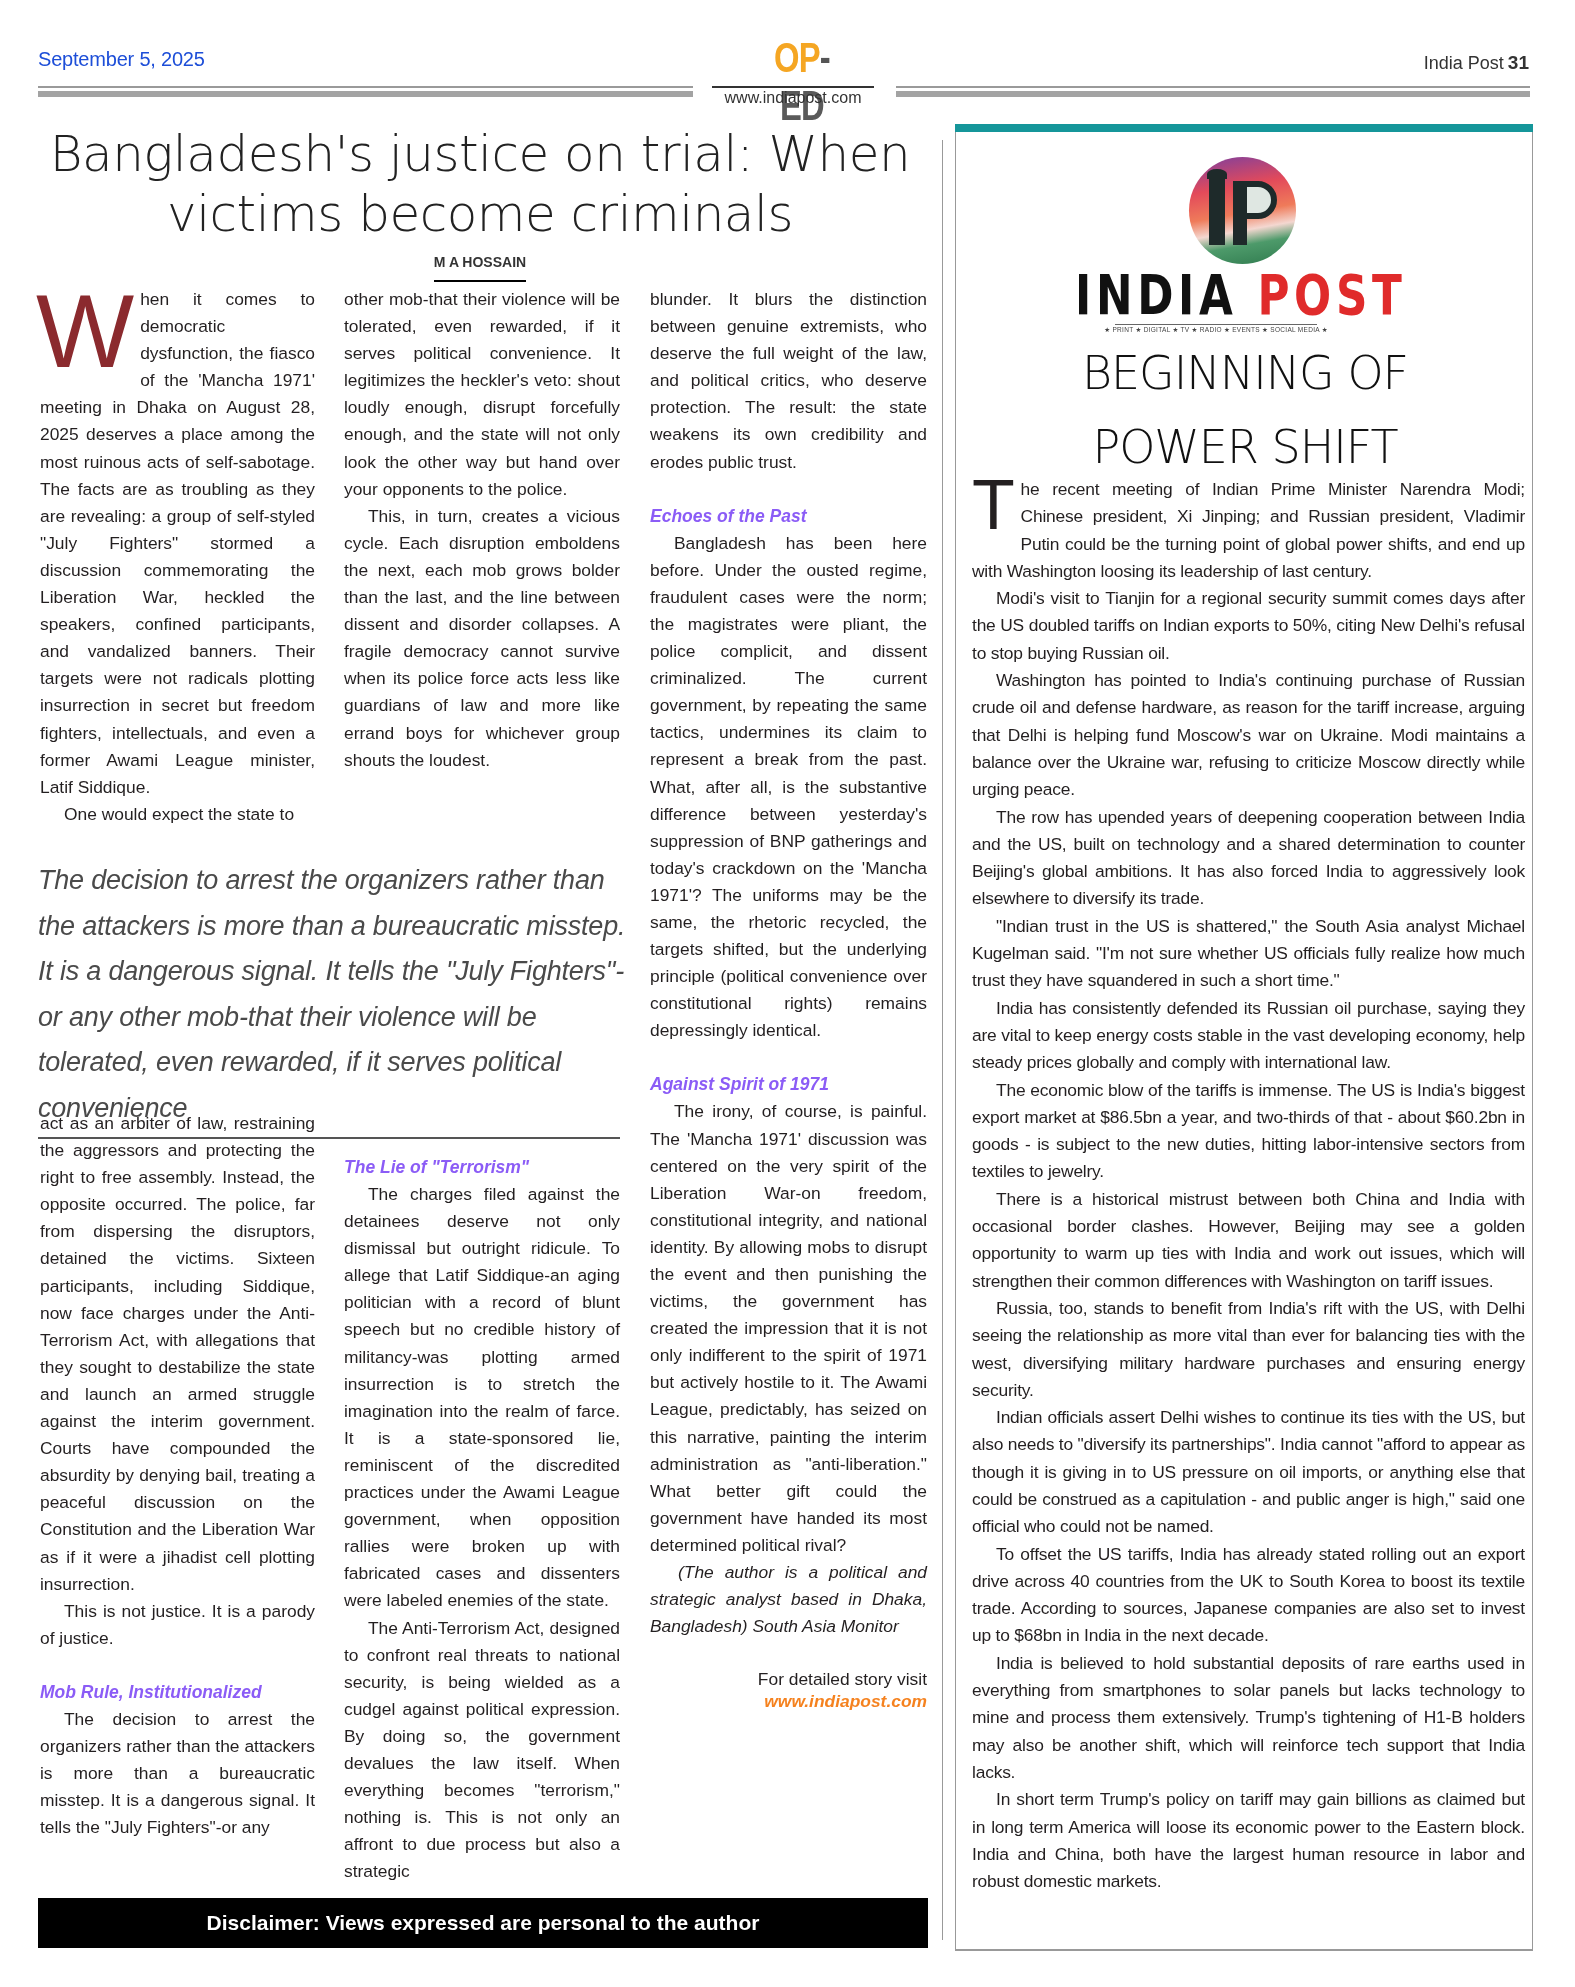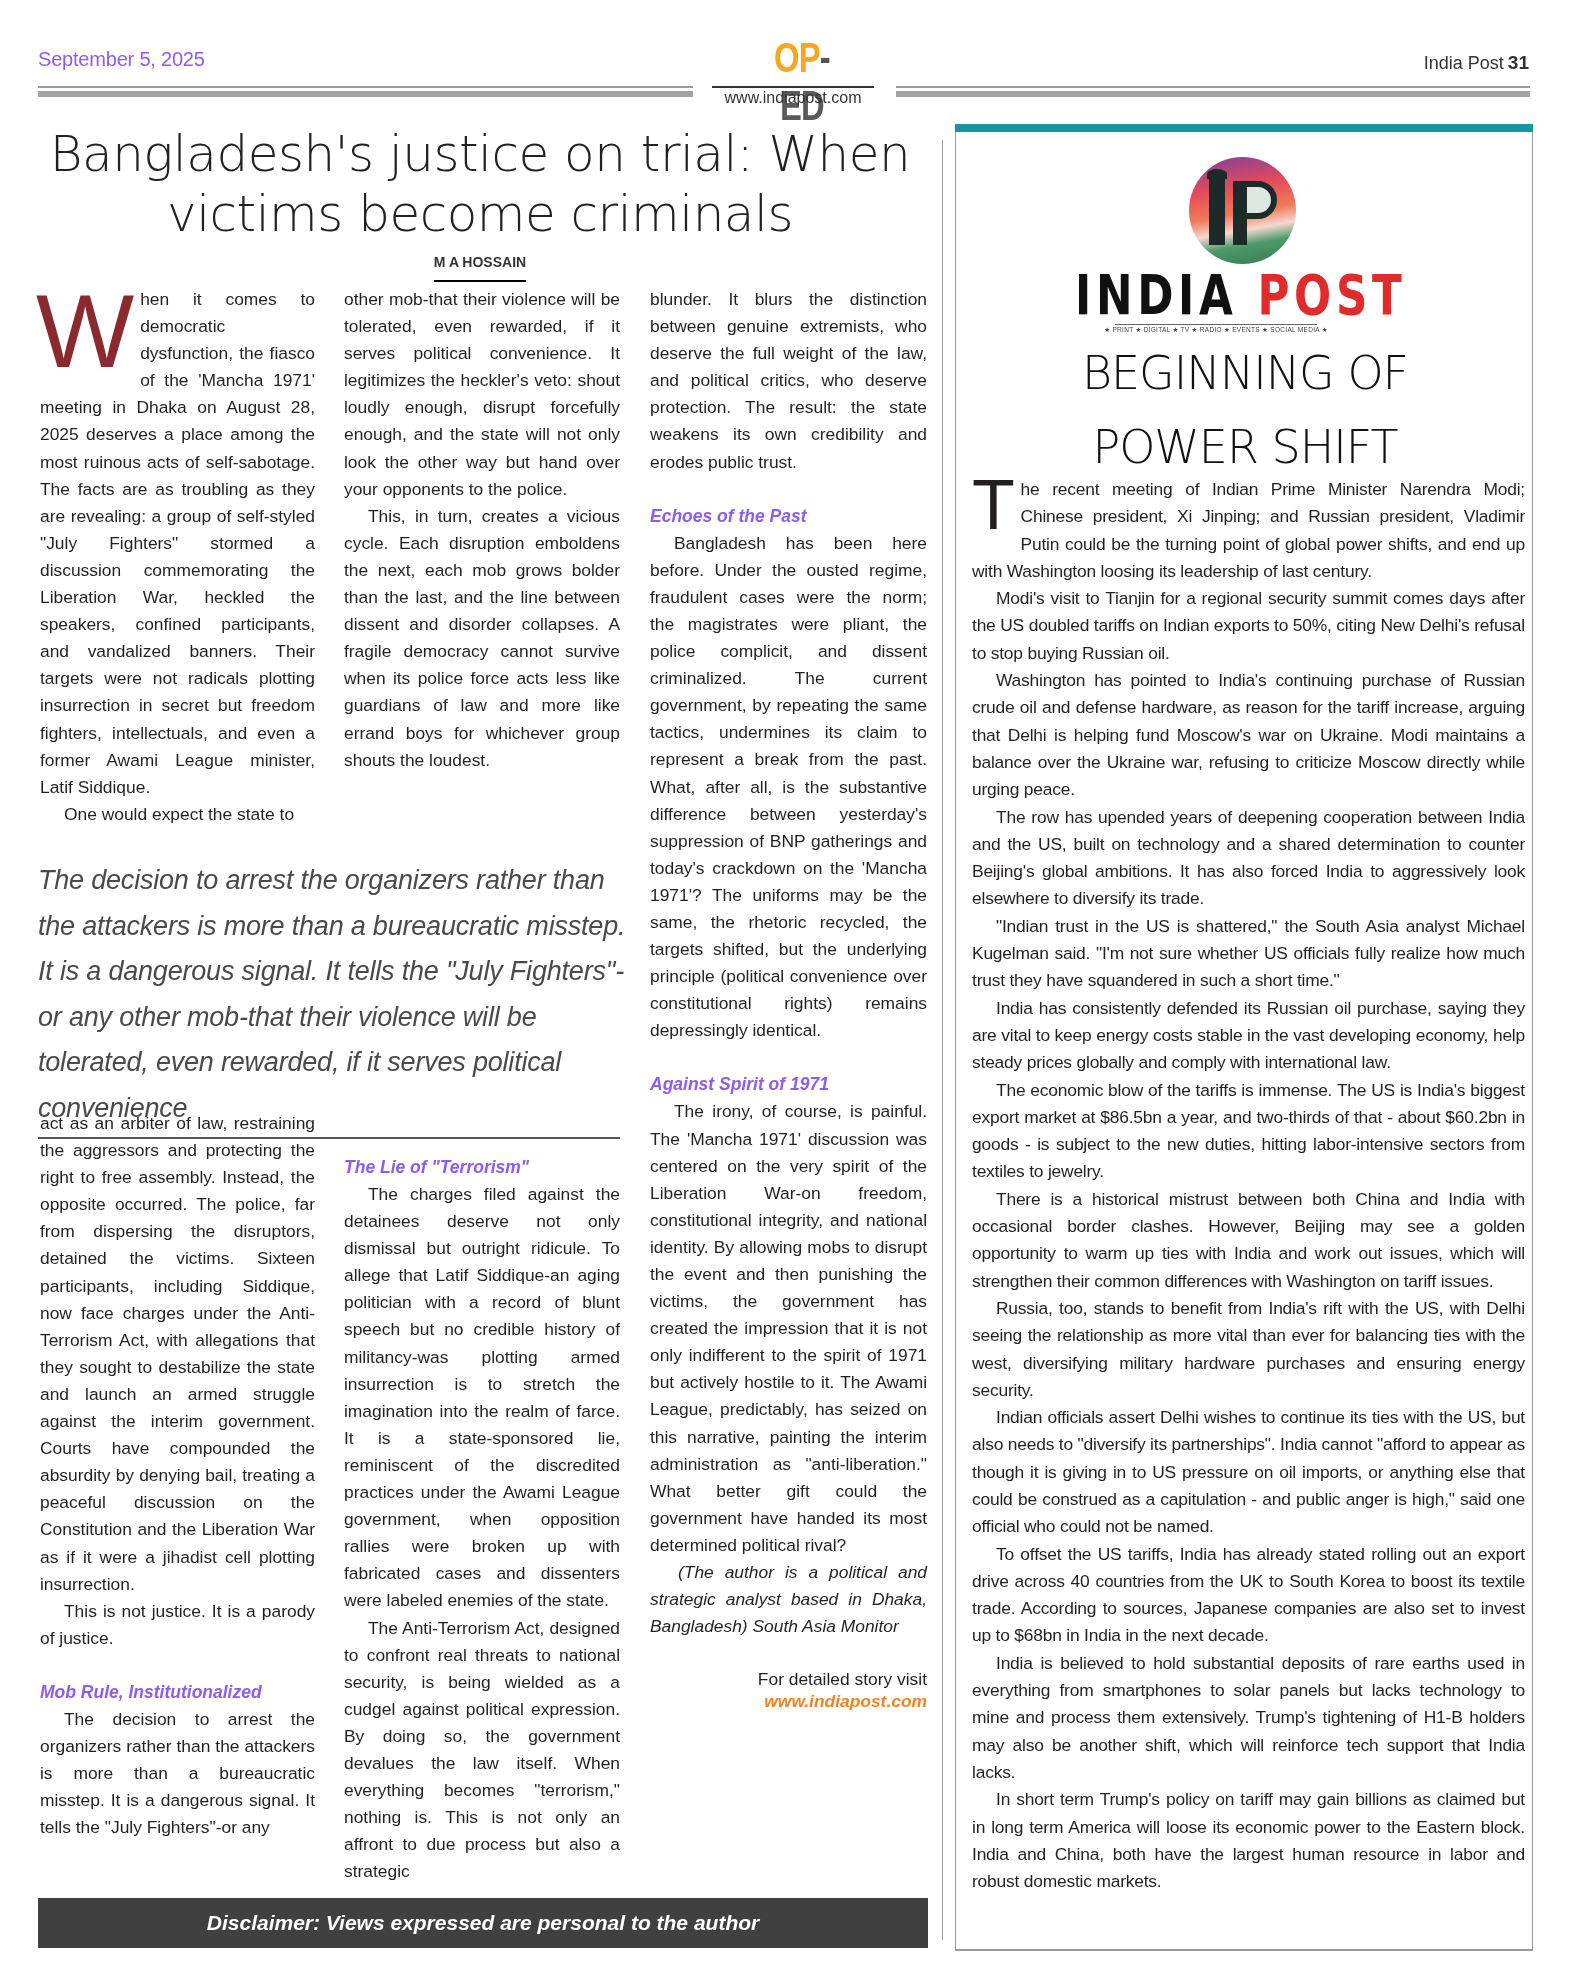--- a/index.html
+++ b/index.html
@@ -1,20 +1,20 @@
 <!DOCTYPE html>
 <html><head>
 <meta charset="utf-8">
 <style>
   * { box-sizing: border-box; margin: 0; padding: 0; }
   html, body { width: 1575px; height: 1987px; background: #ffffff; overflow: hidden; }
   body { position: relative; font-family: "Liberation Sans", sans-serif; color: #231f20; }
 
   
-  .mast-date { position: absolute; left: 38px; top: 48px; font-size: 20px; color: #8b5cf6; letter-spacing: -0.2px; }
+  .mast-date { position: absolute; left: 38px; top: 48px; font-size: 20px; color: #1d4ed8; letter-spacing: -0.2px; }
   .mast-page { position: absolute; right: 46px; top: 52px; font-size: 18px; color: #333; }
   .mast-page b { font-weight: bold; margin-left: 4px; font-size: 19px; }
   .mast-logo { position: absolute; left: 747px; top: 34px; width: 110px; text-align: center;
                font-family: "Liberation Sans", sans-serif; font-weight: bold; font-size: 42px;
                line-height: 48px; letter-spacing: -1px; transform: scaleX(0.78); transform-origin: center; }
   .mast-logo .op { color: #f5a623; }
   .mast-logo .dash { color: #555; }
   .mast-logo .ed { color: #5a5a5a; }
   .mast-rule-thin { position: absolute; height: 2px; background: #9a9a9a; top: 86px; }
   .mast-rule-thick { position: absolute; height: 6px; background: #a3a3a3; top: 91px; }
@@ -43,22 +43,22 @@
   .col2b { left: 344px; top: 1154px; width: 276px; }
 
   .pullquote { position: absolute; left: 38px; top: 858px; width: 590px; font-style: italic; color: #4a4a4a;
                font-size: 27px; line-height: 45.5px; letter-spacing: -0.2px; }
   .pull-rule { position: absolute; left: 38px; top: 1137px; width: 582px; height: 2px; background: #555; }
 
   .author-note { font-style: italic; text-indent: 28px; text-align: justify; }
   .story-link { text-align: right; margin-top: 28px; line-height: 22px; }
   .story-link .url { color: #f5821f; font-style: italic; font-weight: bold; }
 
-  .disclaimer { position: absolute; left: 38px; top: 1898px; width: 890px; height: 50px; background: #404040;
-                color: #ffffff; font-style: italic; font-weight: bold; font-size: 21px; line-height: 50px; text-align: center; }
+  .disclaimer { position: absolute; left: 38px; top: 1898px; width: 890px; height: 50px; background: #000000;
+                color: #ffffff; font-weight: bold; font-size: 21px; line-height: 50px; text-align: center; }
 
   .vdivider { position: absolute; left: 942px; top: 140px; width: 1px; height: 1800px; background: #999; }
 
   
   .rbox { position: absolute; left: 955px; top: 124px; width: 578px; height: 1826px; border: 1px solid #999;
           border-top: none; }
   .rbox-topbar { position: absolute; left: 955px; top: 124px; width: 578px; height: 8px; background: #15969a; }
   .ip-emblem { position: absolute; left: 1189px; top: 157px; width: 107px; height: 107px; border-radius: 50%;
                background: linear-gradient(170deg, #7b3fa0 0%, #e34a5a 30%, #ef7b5a 52%, #f4d7d0 66%, #4d9a6a 78%, #2f7a4e 100%);
                overflow: hidden; }

